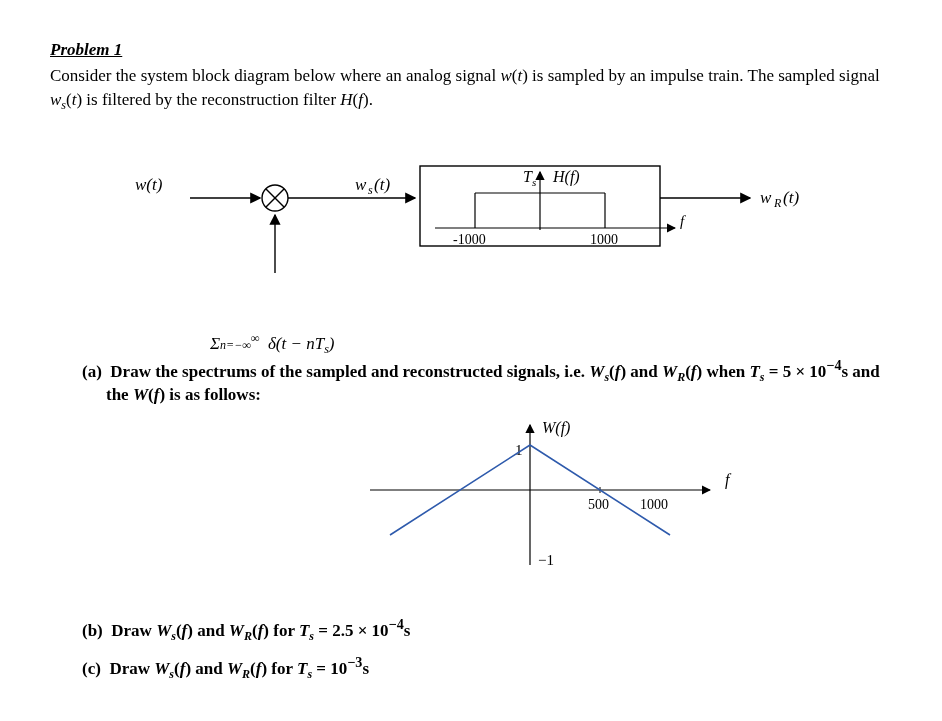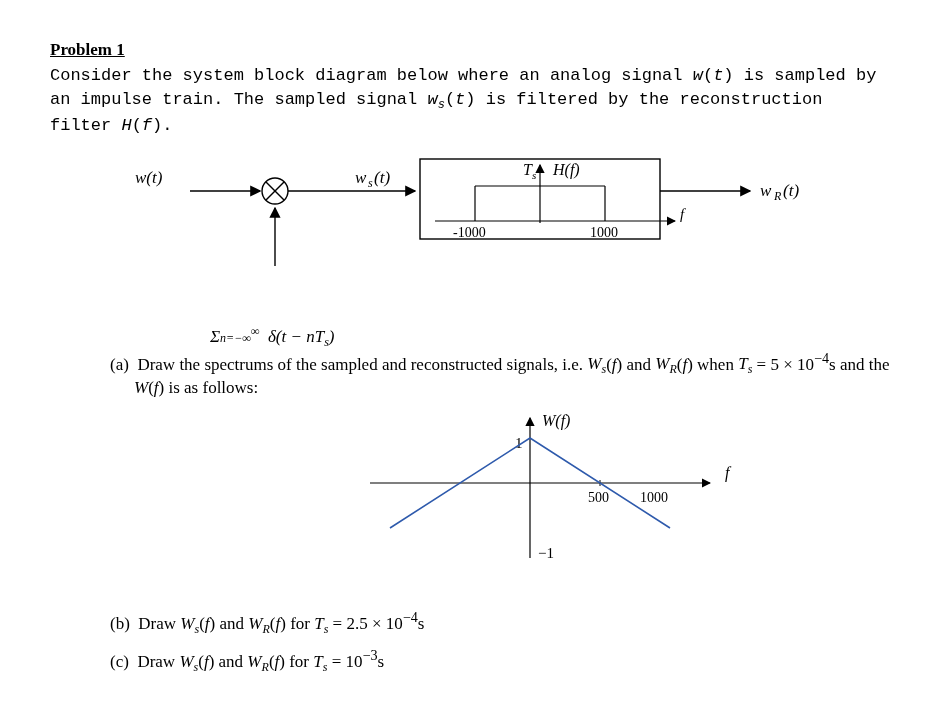--- a/index.html
+++ b/index.html
@@ -9,31 +9,31 @@
     color: #000;
     margin: 0;
     padding: 40px 50px;
     width: 942px;
     box-sizing: border-box;
   }
   .title {
     font-weight: bold;
     text-decoration: underline;
     margin-bottom: 4px;
+    font-style: italic;
   }
   .para {
     line-height: 1.4;
-    margin-bottom: 13px;
-    font-family: Liberation Mono, monospace;
+    margin-bottom: 44px;
   }
   .italic { font-style: italic; }
   .sub { font-style: italic; font-size: 12px; vertical-align: sub; }
   .svgwrap { margin: 0 0 18px 60px; }
   .eq { margin-left: 160px; font-style: italic; }
-  .part { margin-left: 60px; margin-bottom: 10px; text-indent: -24px; padding-left: 24px; }
+  .part { margin-left: 32px; margin-bottom: 10px; text-indent: -24px; padding-left: 24px; font-weight: bold; }
   .figwrap { margin-left: 300px; margin-bottom: 26px; }
   svg text { font-family: "Times New Roman", serif; }
 </style>
 </head>
 <body>
 
 <div class="title">Problem 1</div>
 
 <div class="para">
   Consider the system block diagram below where an analog signal

